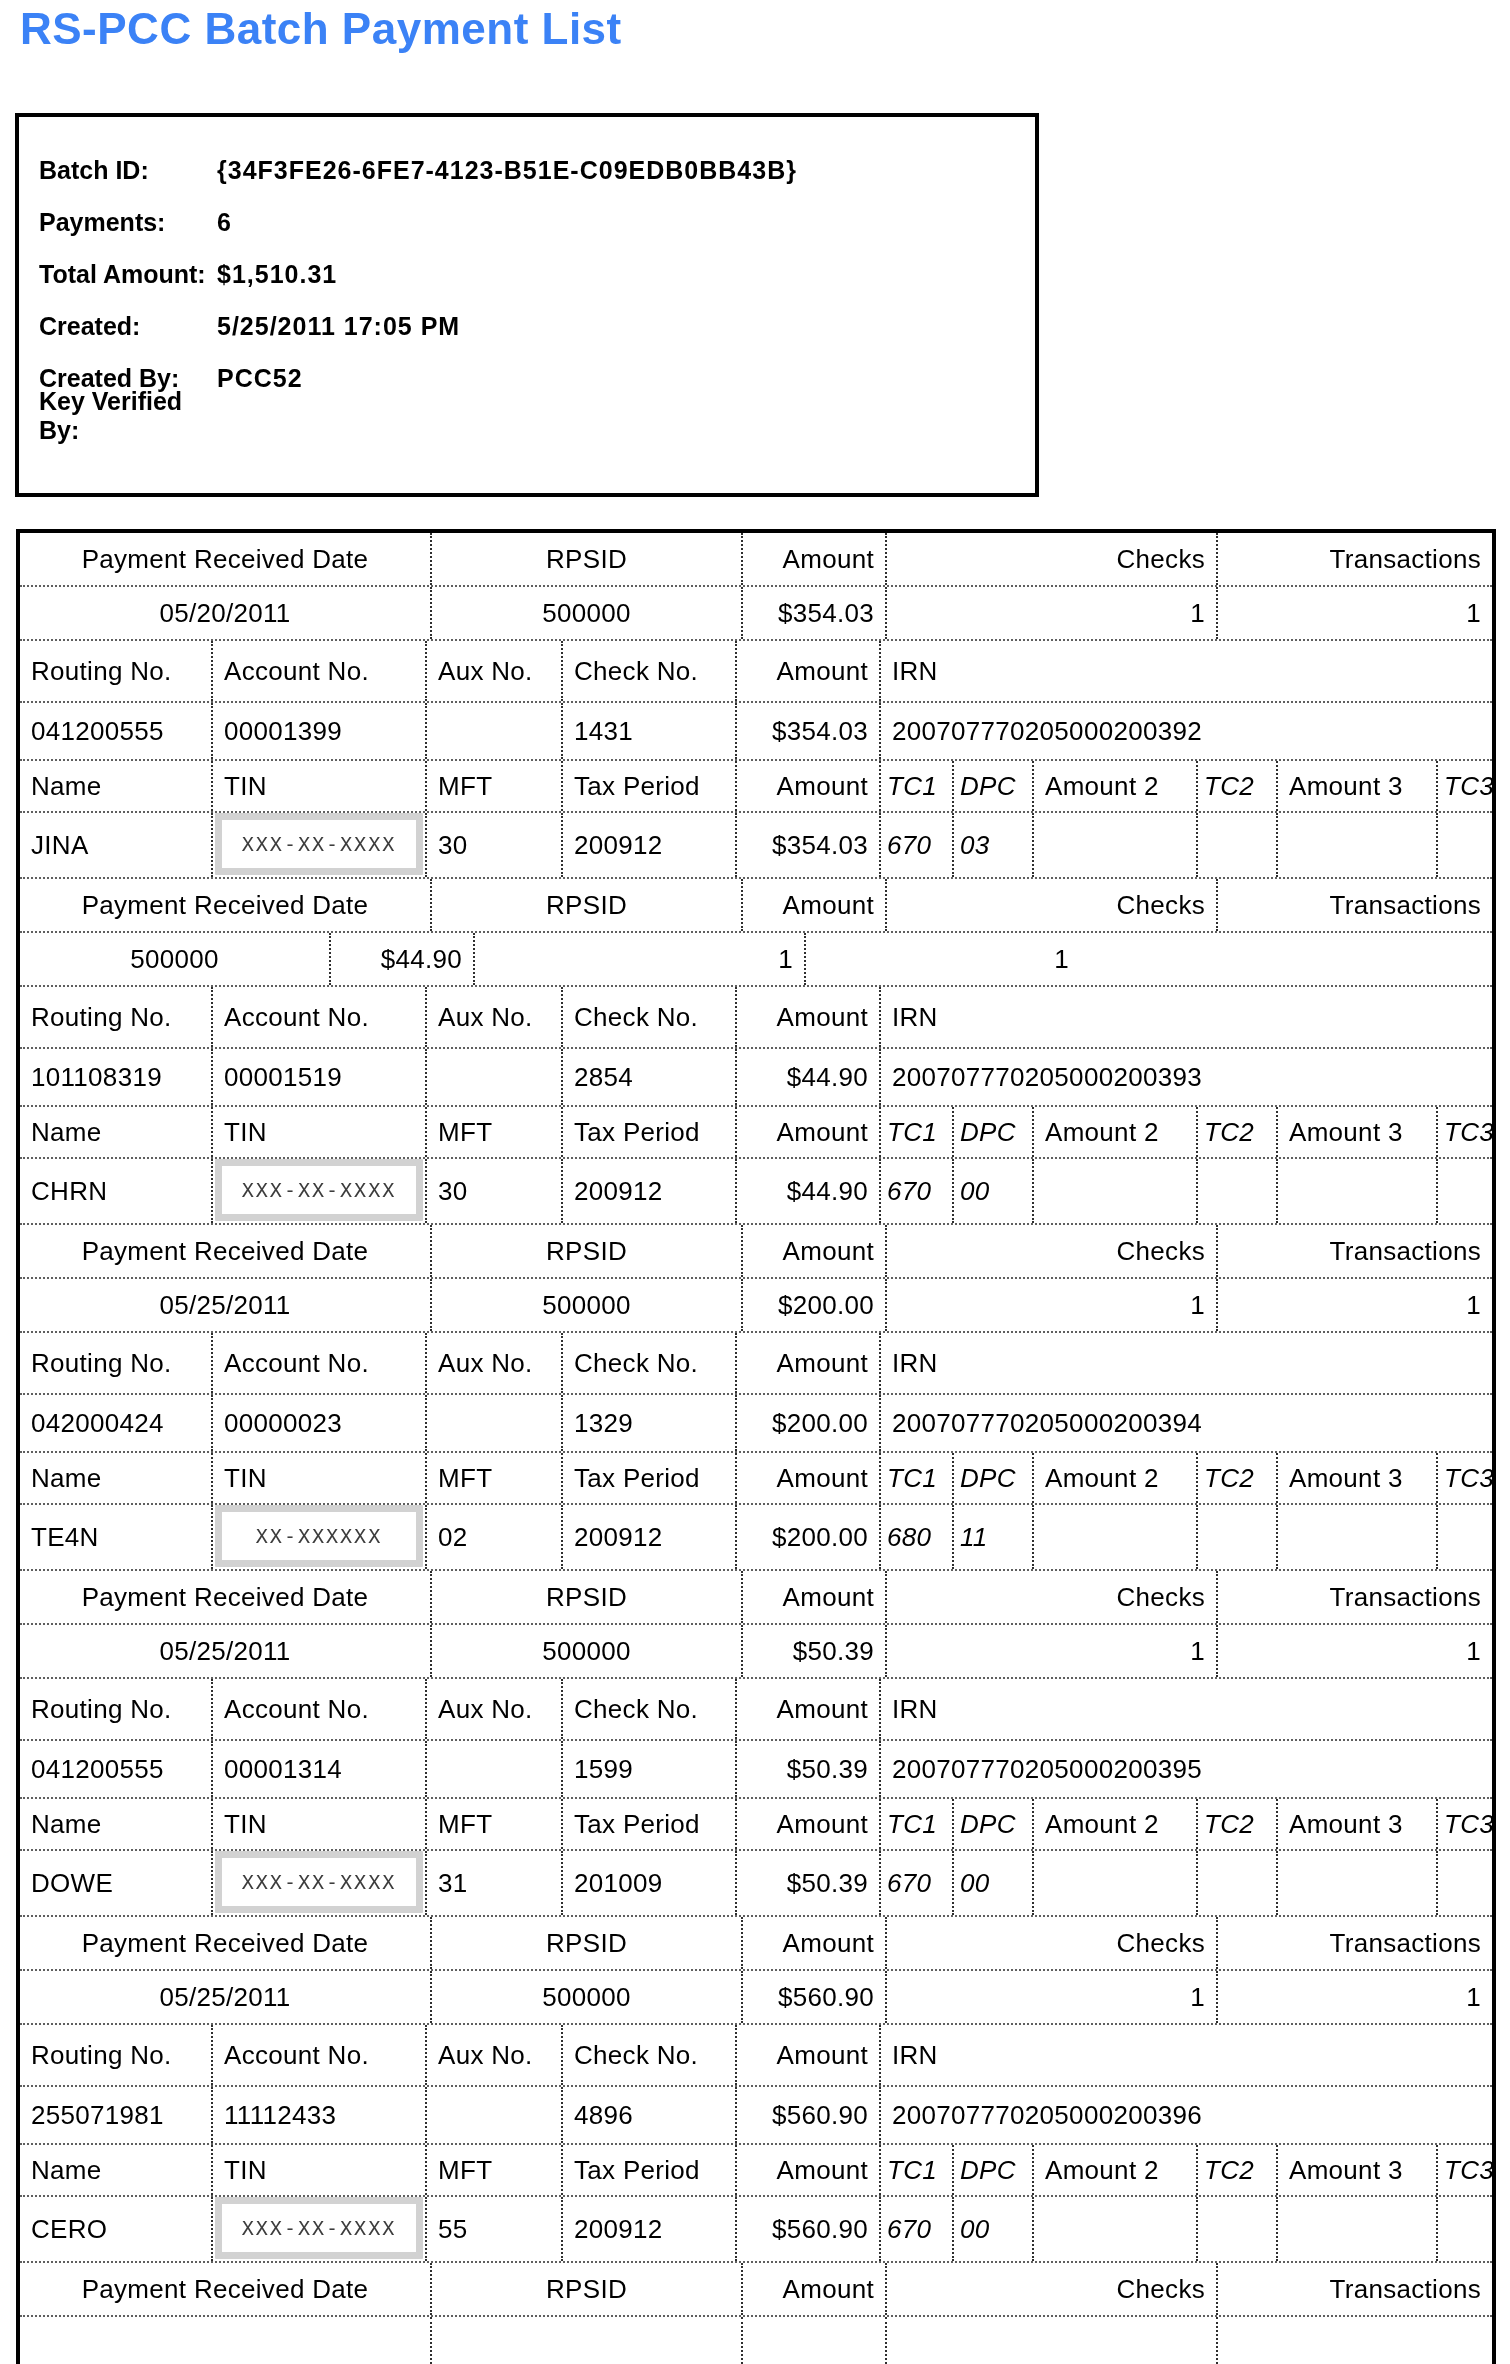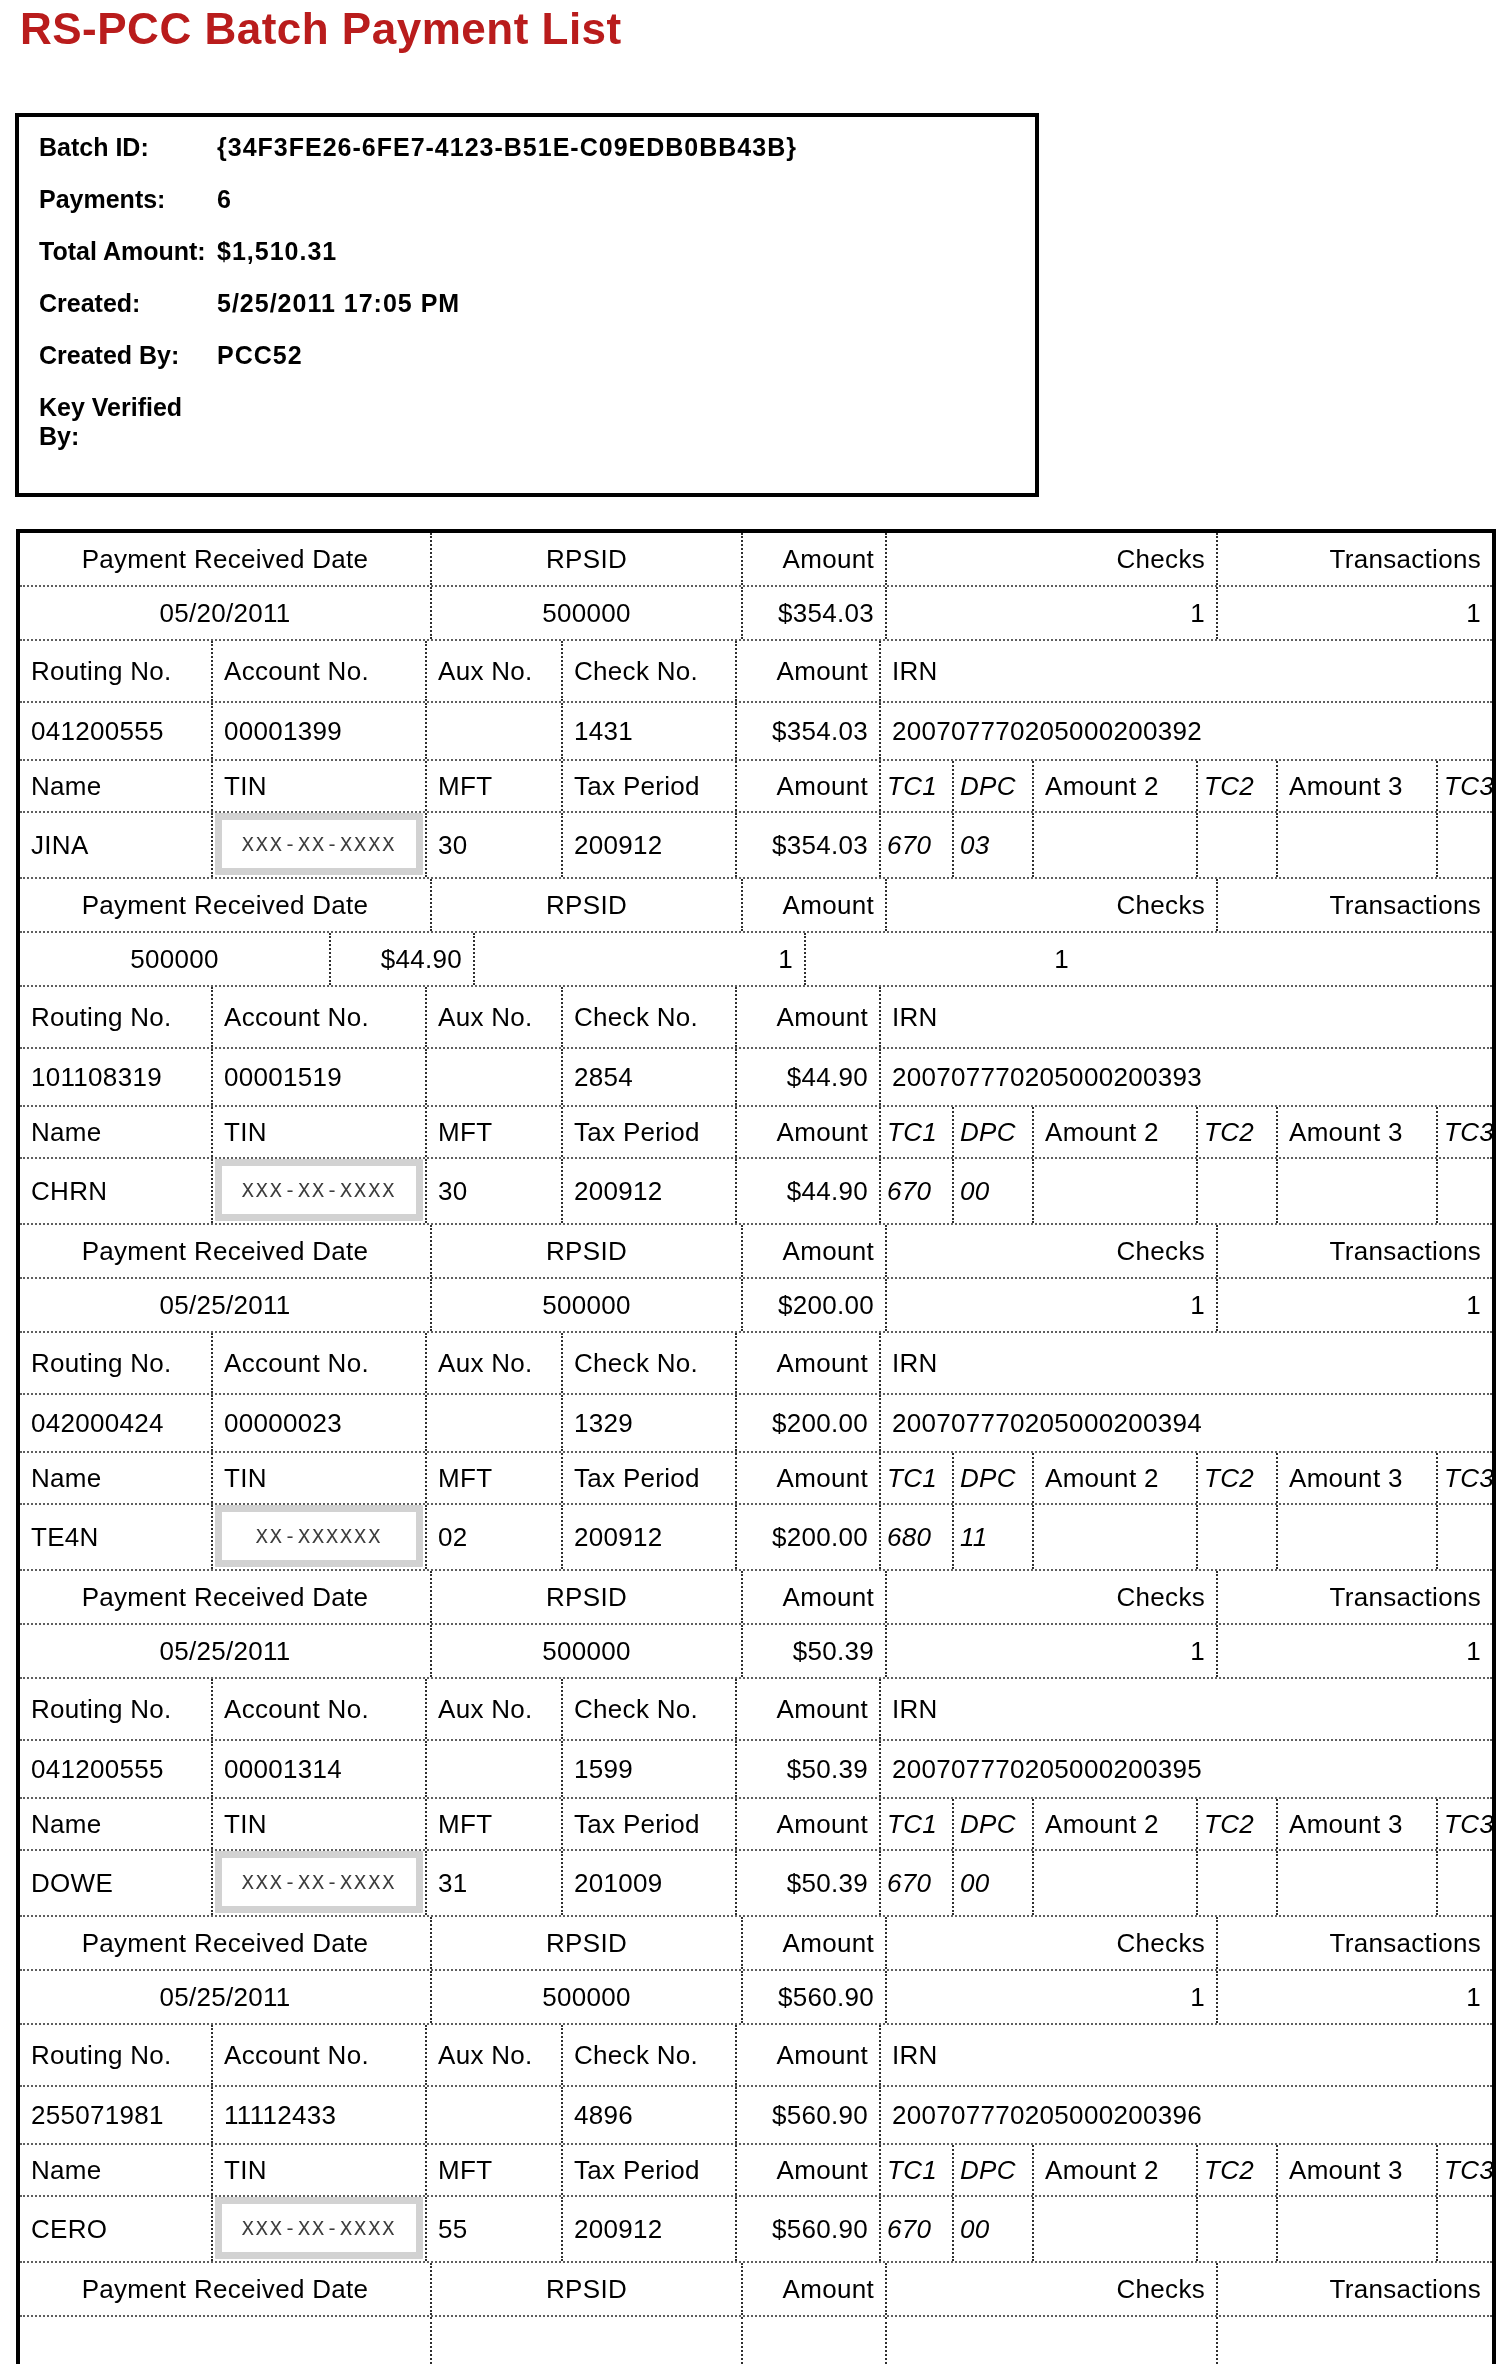--- a/index.html
+++ b/index.html
@@ -3,29 +3,29 @@
 <meta charset="utf-8">
 <style>
   html,body { margin:0; padding:0; background:#ffffff; }
   .page {
     position:relative; width:1510px; height:2364px;
     background:#fff; overflow:hidden;
     font-family:"Liberation Sans", sans-serif; color:#000;
   }
   .page-title {
     position:absolute; left:20px; top:4px; margin:0;
-    font-size:44px; font-weight:bold; letter-spacing:0.5px; color:#b91c1c;
+    font-size:44px; font-weight:bold; letter-spacing:0.5px; color:#3b82f6;
   }
   
   .info-box {
     position:absolute; left:15px; top:113px; width:1024px; height:384px;
     border:4px solid #000; box-sizing:border-box;
     padding:16px 0 0 20px;
   }
-  .info-row { display:flex; height:52px; align-items:flex-start; }
+  .info-row { display:flex; height:52px; align-items:flex-end; }
   .info-label { width:178px; font-size:25px; font-weight:bold; flex-shrink:0; }
   .info-value { font-size:25px; font-weight:bold; letter-spacing:1px; white-space:nowrap; }
   
   .pay-table {
     position:absolute; left:16px; top:529px; width:1480px;
     border:4px solid #000; border-bottom:none; box-sizing:border-box;
     background:#fff;
   }
   .row { display:flex; box-sizing:border-box; border-bottom:2px dotted #5f5f5f; }
   .rAh { height:54px; }

